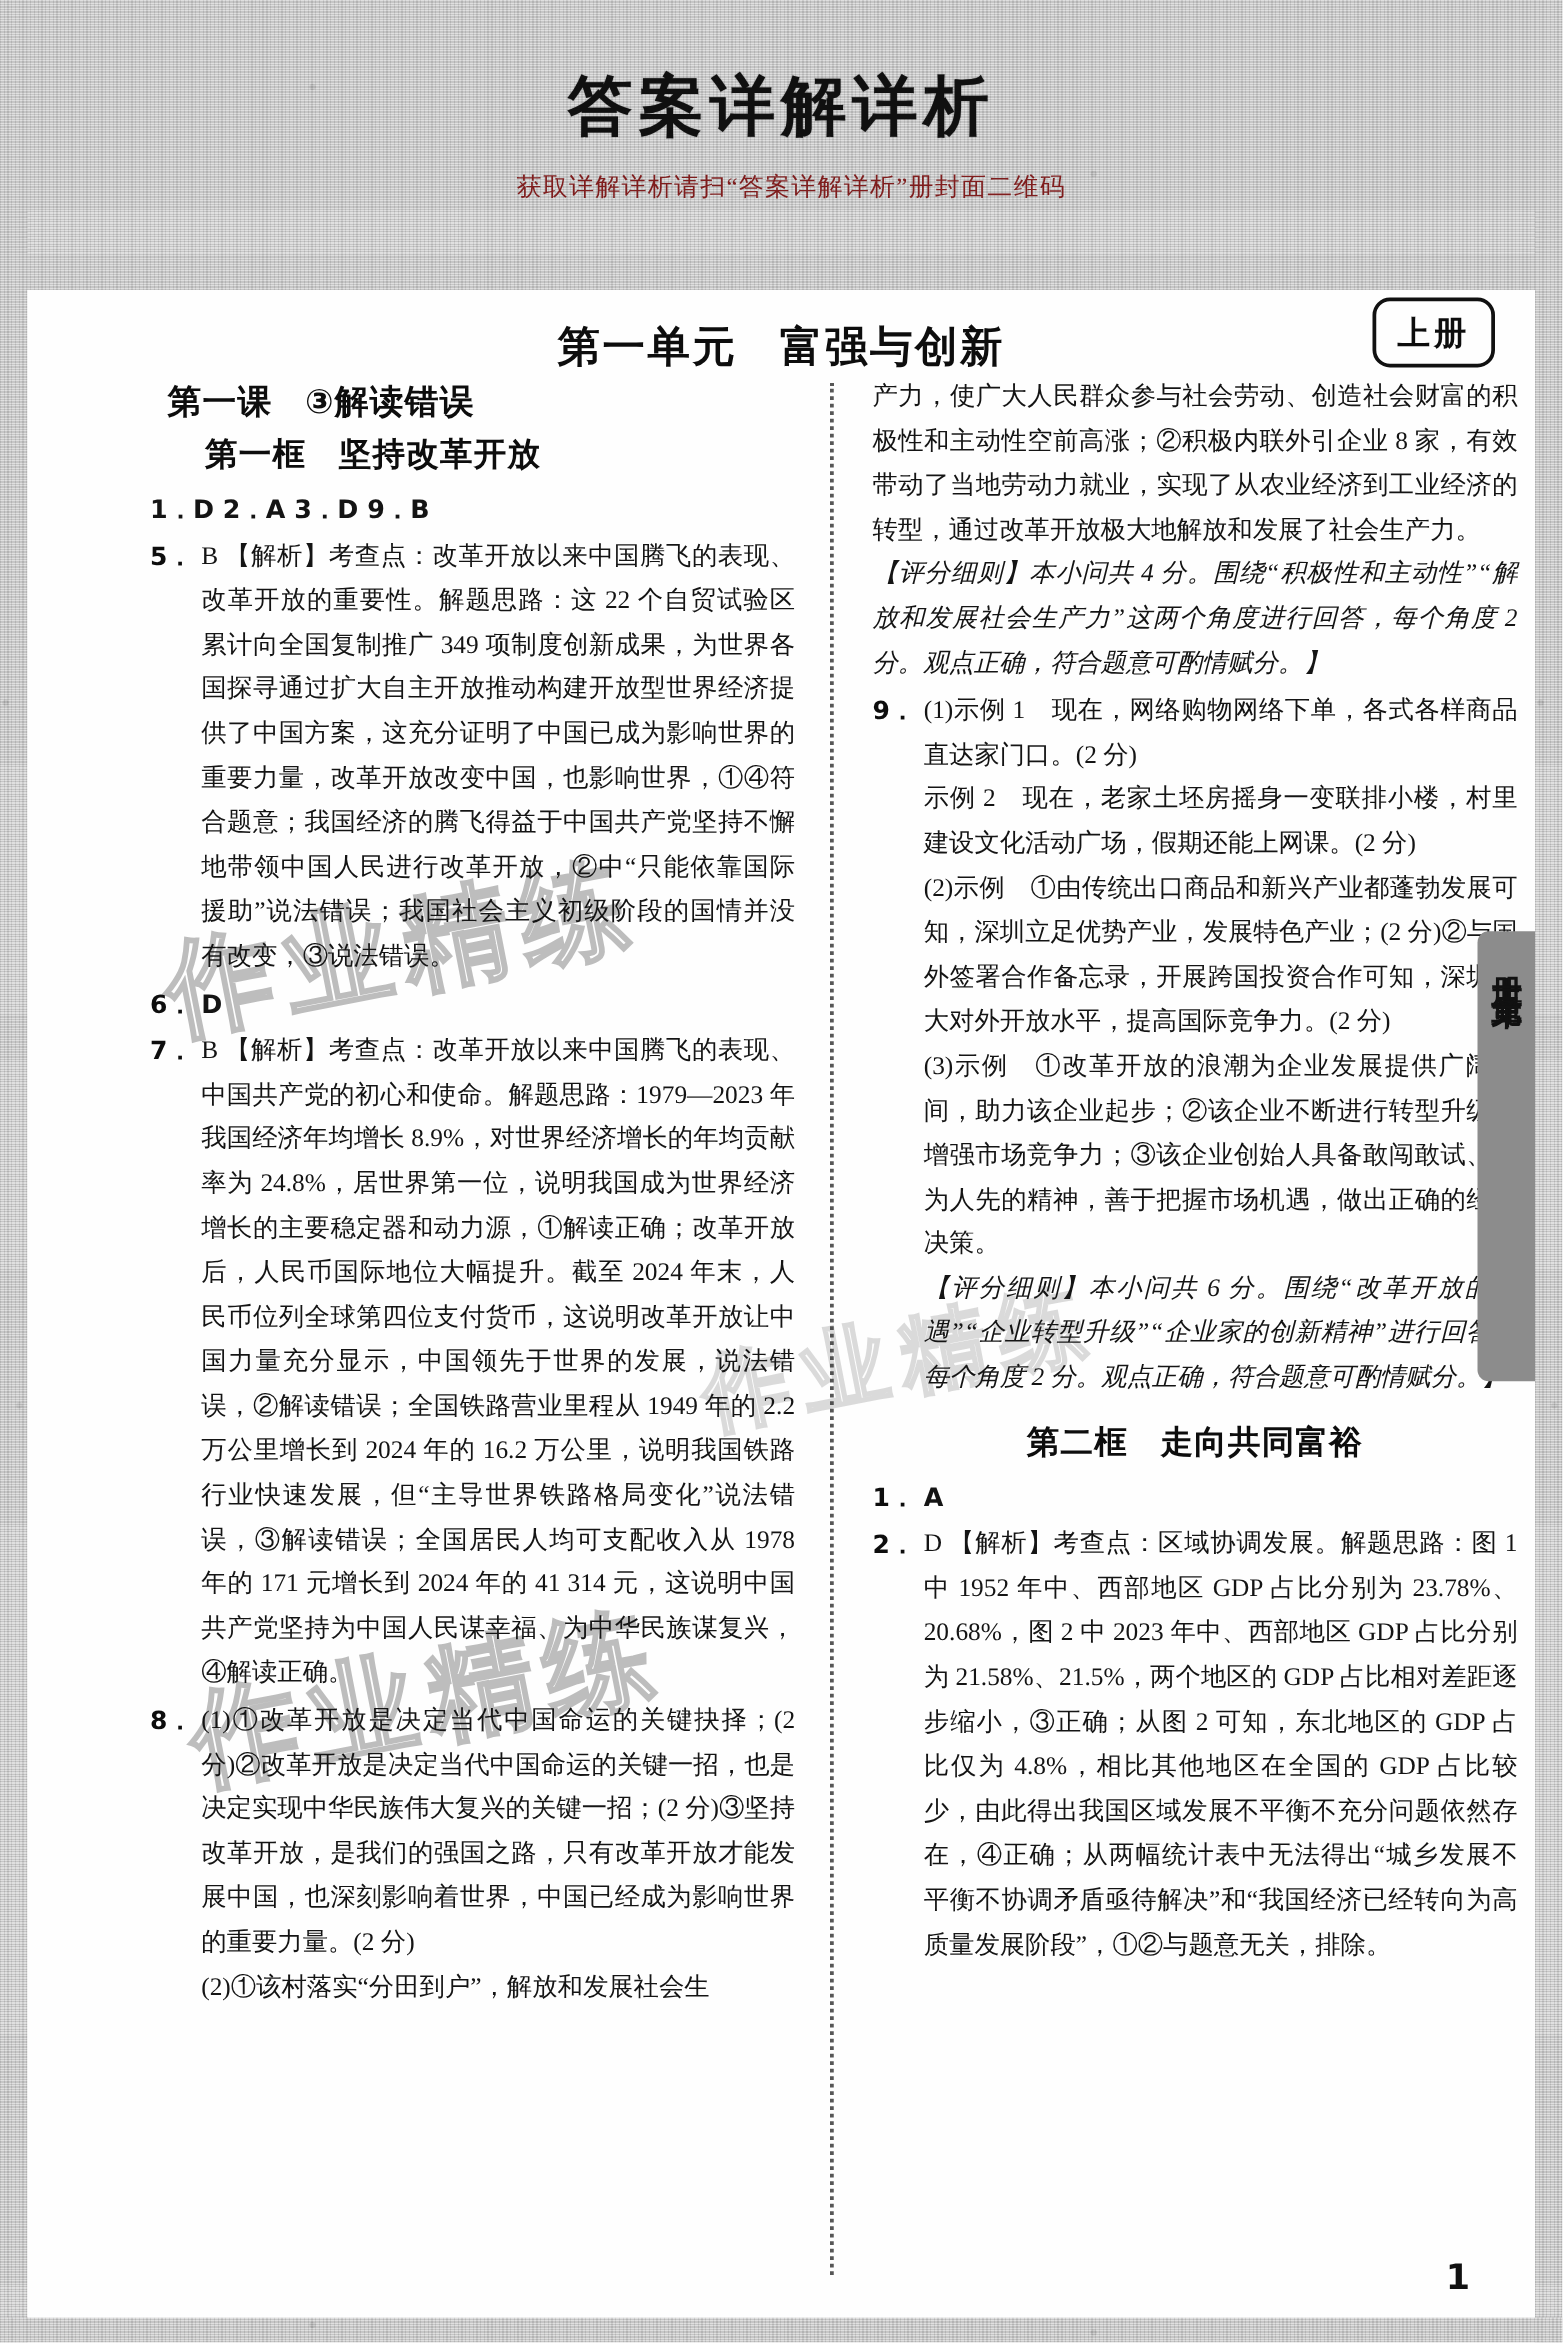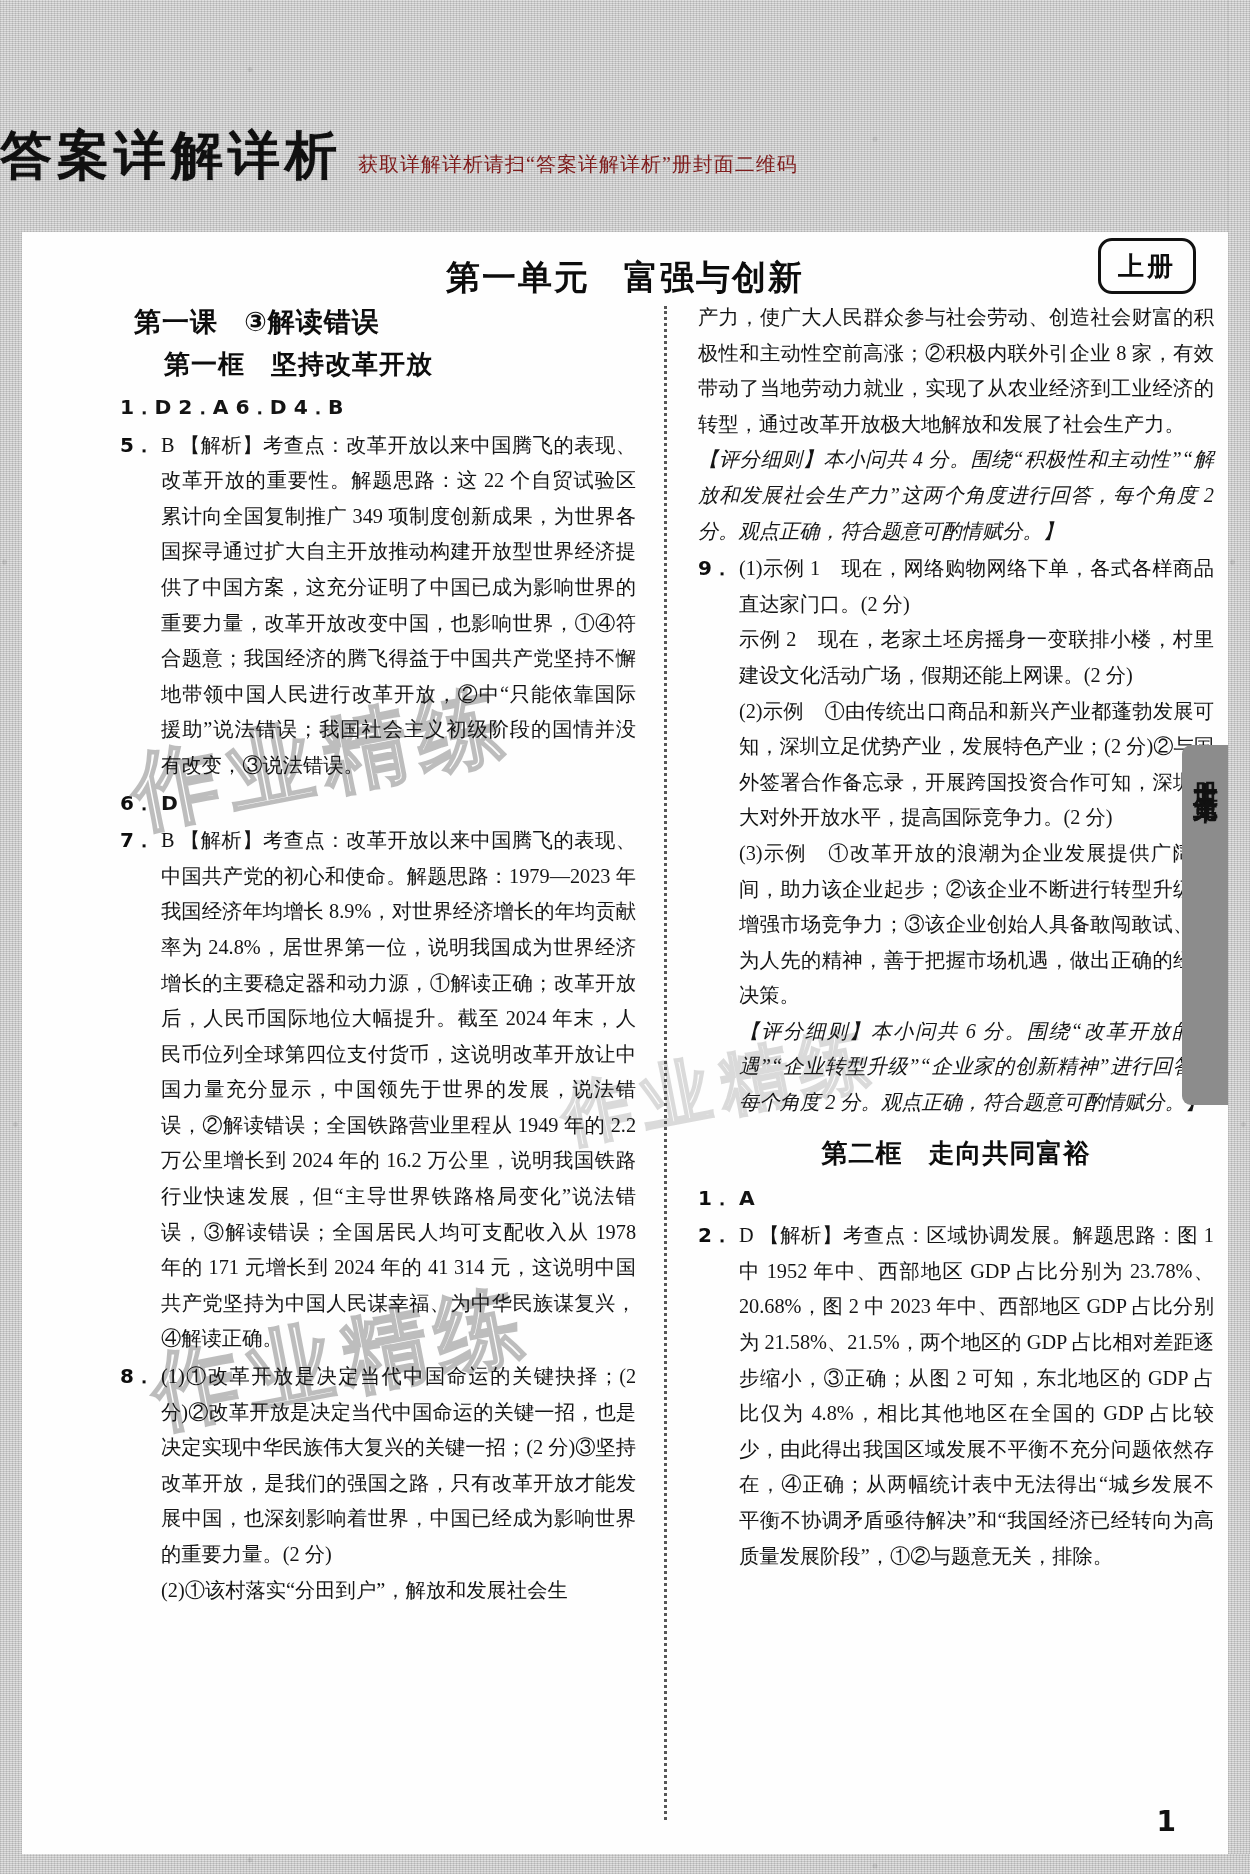--- a/index.html
+++ b/index.html
@@ -39,22 +39,22 @@
   #sheet {
     position: absolute;
     left: 22px; top: 232px;
     width: 1206px; height: 1622px;
     background: #fefefe;
   }
 
   
   #header-band {
     position: absolute;
-    left: 0; top: 17px; width: 1250px; height: 232px;
-    display: flex; flex-direction: row;
+    left: 0; top: 4px; width: 1250px; height: 232px;
+    display: flex; flex-direction: column;
     align-items: center; justify-content: flex-start;
     padding-top: 46px;
     box-sizing: border-box;
   }
   #main-title {
     font-family: "DejaVu Sans", sans-serif;
     font-weight: 800;
     font-size: 52px;
     letter-spacing: 5px;
     color: #101010;
@@ -253,21 +253,21 @@
   <div class="watermark" id="wm3">作业精练</div>
 
   <div id="columns">
 
     <div class="col" id="col-left">
 
       <div class="lesson-title"><span>第一课</span><span class="gap"></span><span>③解读错误</span></div>
 
       <div class="frame-title"><span>第一框</span><span class="gap"></span><span>坚持改革开放</span></div>
 
-      <div class="ans-line bold">1．D  2．A  6．D  4．B</div>
+      <div class="ans-line bold">1．D  2．A  3．D  9．B</div>
 
       <div class="qblock">
         <div class="qnum">5．</div>
         <div class="qbody">B 【解析】考查点：改革开放以来中国腾飞的表现、改革开放的重要性。解题思路：这 22 个自贸试验区累计向全国复制推广 349 项制度创新成果，为世界各国探寻通过扩大自主开放推动构建开放型世界经济提供了中国方案，这充分证明了中国已成为影响世界的重要力量，改革开放改变中国，也影响世界，①④符合题意；我国经济的腾飞得益于中国共产党坚持不懈地带领中国人民进行改革开放，②中“只能依靠国际援助”说法错误；我国社会主义初级阶段的国情并没有改变，③说法错误。</div>
       </div>
 
       <div class="qblock">
         <div class="qnum">6．</div>
         <div class="qbody bold">D</div>
       </div>

